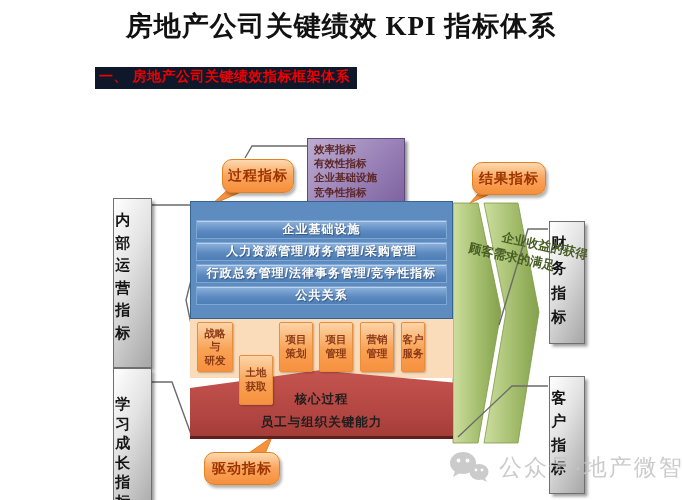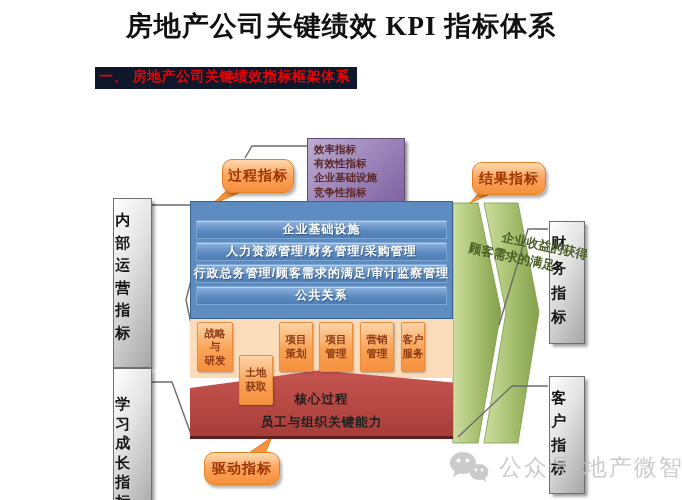--- a/index.html
+++ b/index.html
@@ -130,21 +130,21 @@
   <div class="vlabel" style="left:549px;top:221px;width:34px;height:112px;padding-top:9px;">
     <span class="vtext" style="line-height:1.65;">财务指标</span>
   </div>
   <div class="vlabel" style="left:549px;top:376px;width:34px;height:107px;padding-top:9px;">
     <span class="vtext" style="line-height:1.55;">客户指标</span>
   </div>
 
   <div class="blue-wrap">
     <div class="blue-bar">企业基础设施</div>
     <div class="blue-bar">人力资源管理/财务管理/采购管理</div>
-    <div class="blue-bar">行政总务管理/顾客需求的满足/审计监察管理</div>
+    <div class="blue-bar">行政总务管理/法律事务管理/竞争性指标</div>
     <div class="blue-bar">公共关系</div>
   </div>
 
   <div class="orange-strip"></div>
 
   <div class="red-box">
     <div class="red-line" style="top:21px;">核心过程</div>
     <div class="red-line" style="top:44px;">员工与组织关键能力</div>
     <div class="red-bottom"></div>
   </div>

